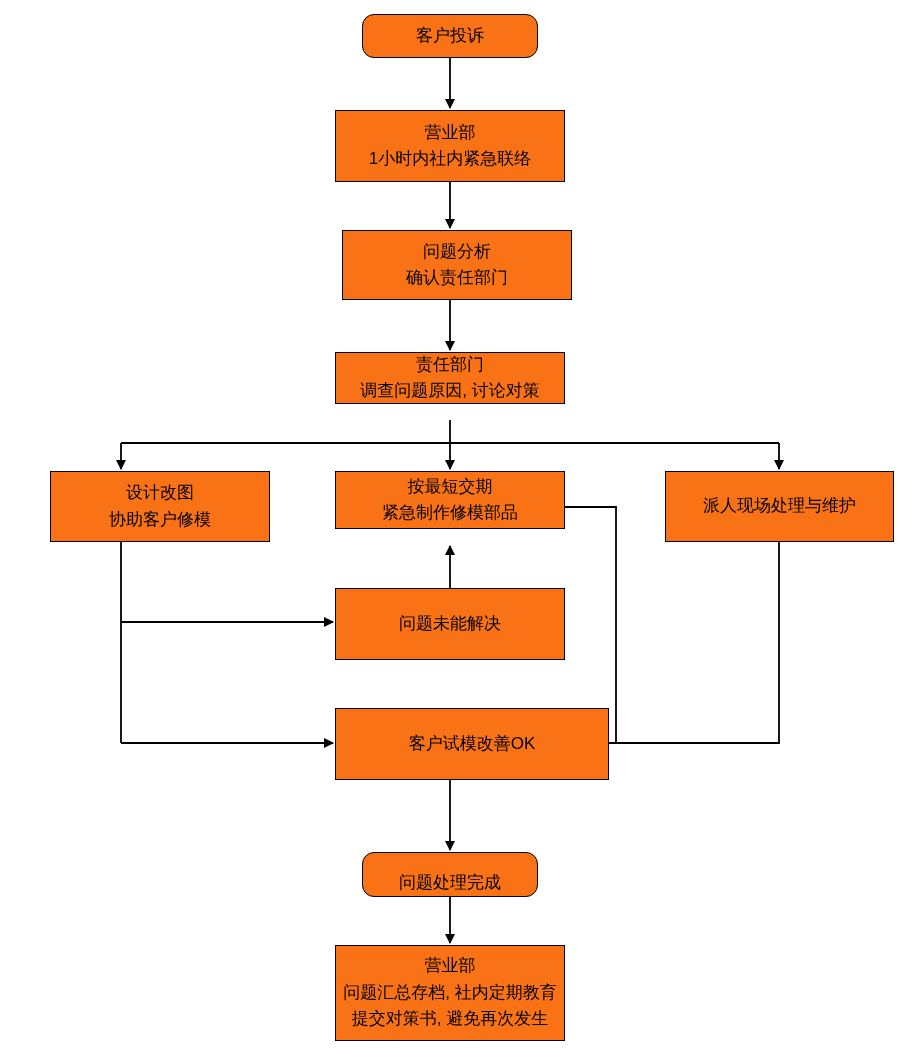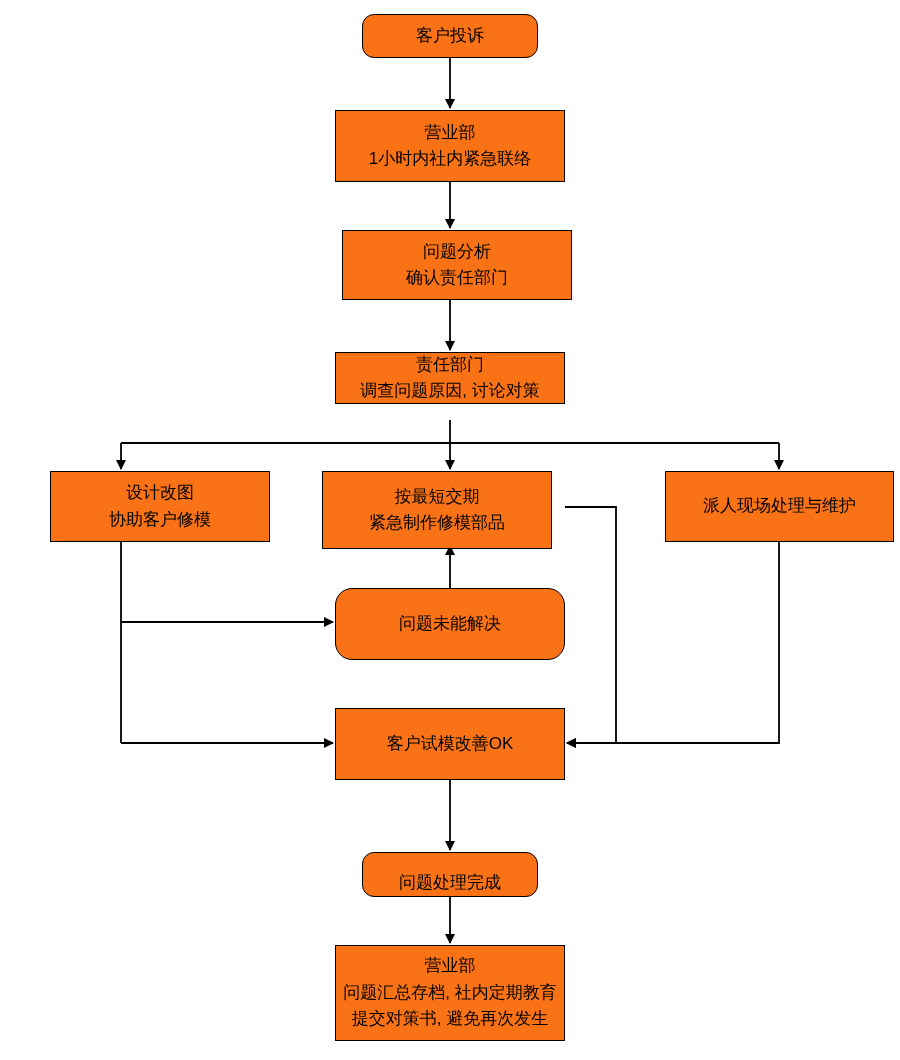--- a/index.html
+++ b/index.html
@@ -117,34 +117,34 @@
   <div class="node" style="left:335px; top:352px; width:230px; height:52px;">
     <span class="line">责任部门</span>
     <span class="line">调查问题原因, 讨论对策</span>
   </div>
 
   <div class="node" style="left:6px; top:471px; width:220px; height:71px;margin-left:44px;">
     <span class="line">设计改图</span>
     <span class="line">协助客户修模</span>
   </div>
 
-  <div class="node" style="left:322px; top:471px; width:230px; height:78px;">
+  <div class="node" style="left:335px; top:471px; width:230px; height:58px;">
     <span class="line">按最短交期</span>
     <span class="line">紧急制作修模部品</span>
   </div>
 
   <div class="node" style="left:665px; top:471px; width:229px; height:71px;">
     <span class="line">派人现场处理与维护</span>
   </div>
 
-  <div class="node" style="left:335px; top:588px; width:230px; height:72px;border-radius:17px;">
+  <div class="node" style="left:335px; top:588px; width:230px; height:72px;">
     <span class="line">问题未能解决</span>
   </div>
 
-  <div class="node" style="left:335px; top:708px; width:230px; height:72px;text-align:center;">
+  <div class="node" style="left:335px; top:708px; width:274px; height:72px;text-align:center;">
     <span class="line">客户试模改善OK</span>
   </div>
 
   <div class="node rounded" style="left:362px; top:852px; width:176px; height:45px;justify-content:flex-end;">
     <span class="line">问题处理完成</span>
   </div>
 
   <div class="node" style="left:335px; top:945px; width:230px; height:96px;">
     <span class="line">营业部</span>
     <span class="line">问题汇总存档, 社内定期教育</span>

